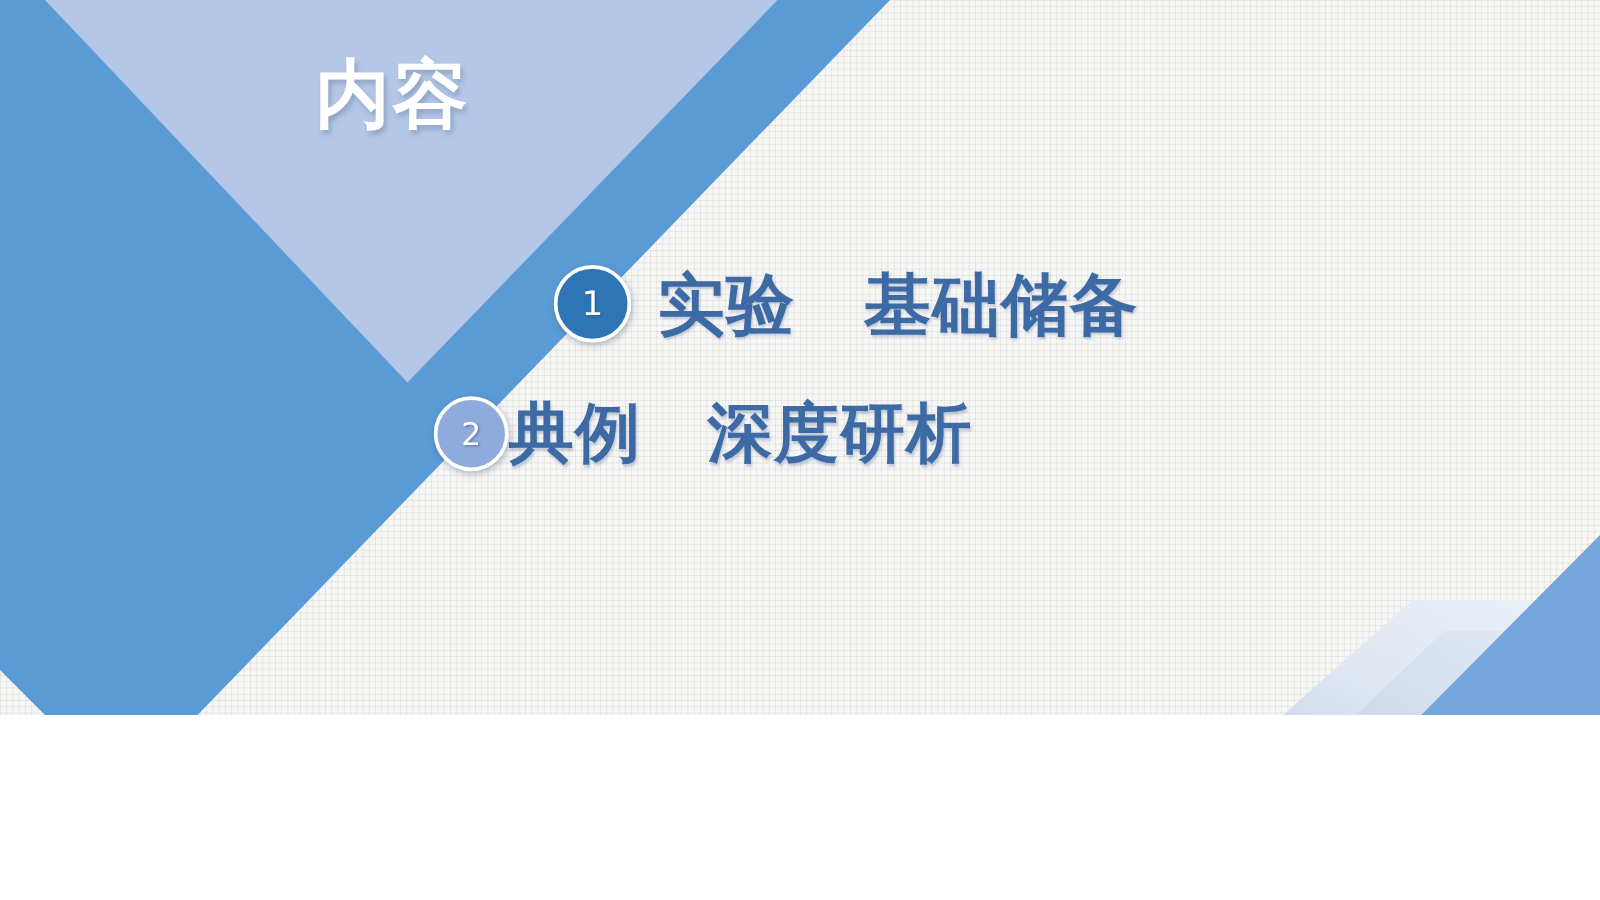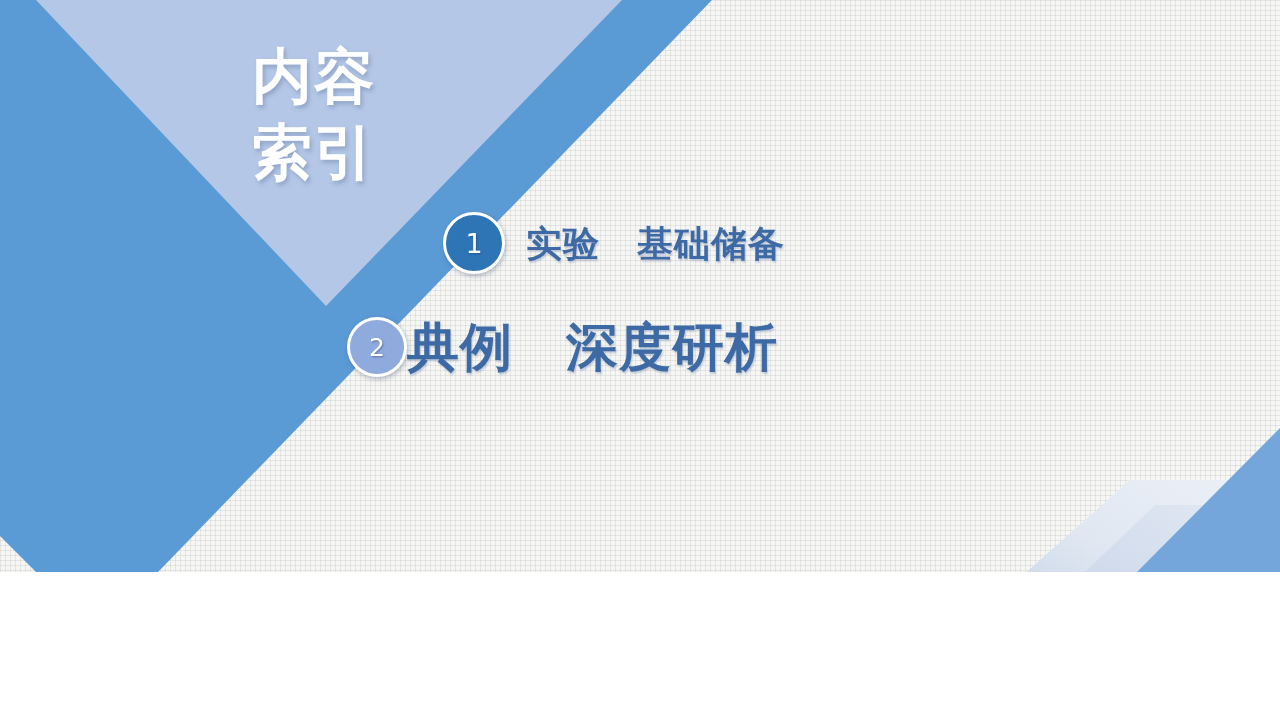--- a/index.html
+++ b/index.html
@@ -97,21 +97,21 @@
 
   .agenda-text {
     margin-left: 18px;
     color: #3D6AA5;
     font-family: "DejaVu Serif", "Liberation Serif", serif;
     font-weight: bold;
     white-space: pre;
     text-shadow: 1px 2px 2px rgba(120,140,175,0.40);
     letter-spacing: 1px;
   }
-  #agenda-text-1 { font-size: 36px; line-height: 58px; margin-left: 21px; }
+  #agenda-text-1 { font-size: 54px; line-height: 58px; margin-left: 21px; }
   #agenda-text-2 { font-size: 52px; line-height: 56px; margin-left: 0; }
 </style>
 </head>
 <body>
 
 <div class="slide">
 
   <div class="bg-texture"></div>
 
   <svg class="deco-ribbon" viewBox="0 0 1280 720">
@@ -138,21 +138,20 @@
 
   <svg class="shape-layer" viewBox="0 0 1280 720">
 
     <polygon points="0,0 712,0 98,634 0,536" fill="#5B9BD5"></polygon>
 
     <polygon points="36,0 622,0 326,306" fill="#B4C7E7"></polygon>
   </svg>
 
   <div class="title-block">
     <span class="title-line">内容</span>
-    <span class="title-line">索引</span>
   </div>
 
   <div class="agenda">
 
     <div class="agenda-item" id="agenda-item-1">
       <div class="badge" id="badge-1">
         <span>1</span>
       </div>
       <div class="agenda-text" id="agenda-text-1">实验　基础储备</div>
     </div>

